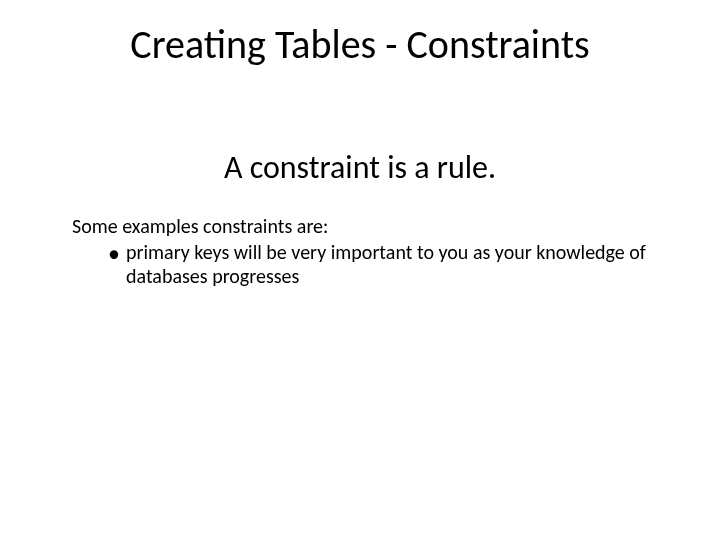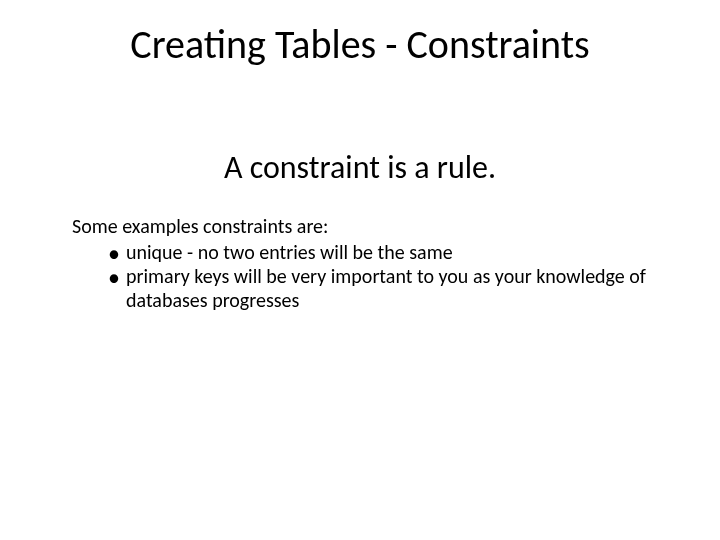--- a/index.html
+++ b/index.html
@@ -69,17 +69,16 @@
 </style>
 </head>
 <body>
 
 <div class="slide">
   <div class="title">Creating Tables - Constraints</div>
   <div class="subtitle">A constraint is a rule.</div>
   <div class="body">
     <p class="lead">Some examples constraints are:</p>
     <ul class="bullets">
-      <li>unique - no two entries will be the same</li>
       <li>primary keys will be very important to you as your knowledge of databases progresses</li>
     </ul>
   </div>
 </div>
 
 </body></html>

